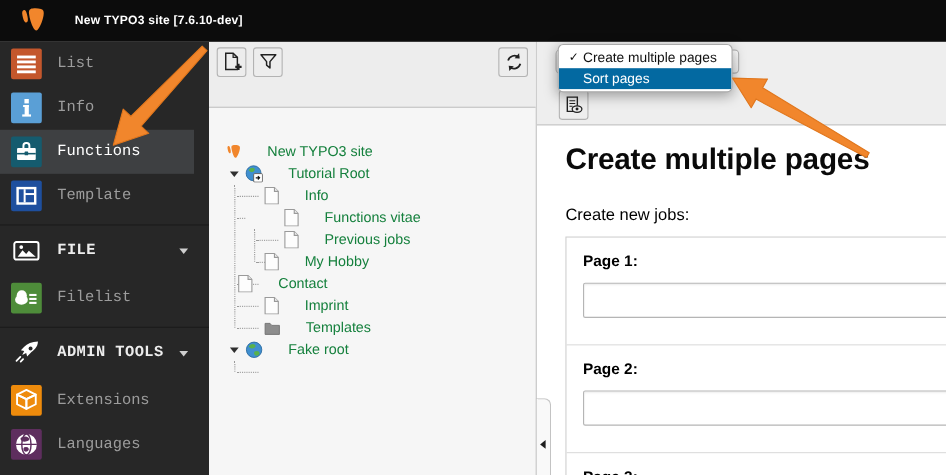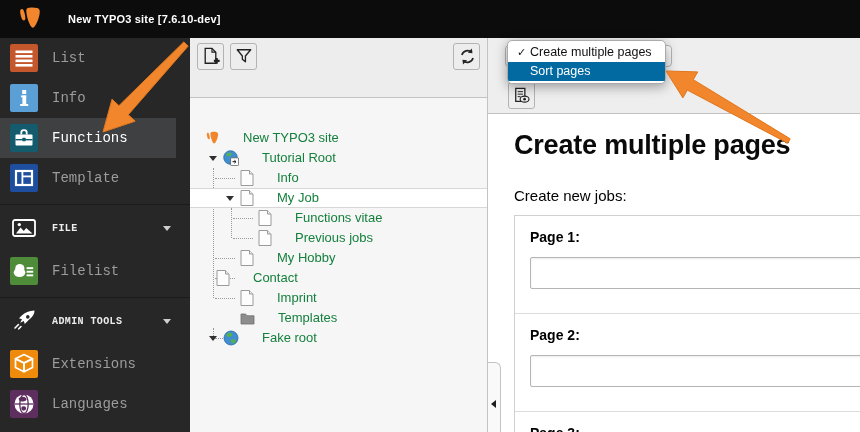--- a/index.html
+++ b/index.html
@@ -15,21 +15,21 @@
   .modulemenu{position:absolute;left:0;top:38px;width:190px;height:394px;background:#272727;z-index:5;font-family:Liberation Mono, monospace;}
   .mm-item{height:40px;display:flex;align-items:center;cursor:pointer;}
   .mm-item.active{background:linear-gradient(to right,#3e4042 0,#3e4042 176px,rgba(0,0,0,0) 176px);}
   .mm-icon{width:28px;height:28px;border-radius:2px;margin:0 14px 0 10px;flex:0 0 auto;
     display:flex;align-items:center;justify-content:center;}
   .mm-label{font-size:14px;color:#9c9c9c;}
   .mm-item.active .mm-label{color:#fff;}
   .mm-sep{height:1px;background:#1b1b1b;margin-top:6px;}
   .mm-header{position:relative;height:46px;display:flex;align-items:center;cursor:pointer;}
   .mm-header .mm-icon{background:transparent;}
-  .mm-header-label{font-size:10px;font-weight:bold;color:#ededed;letter-spacing:.4px;}
+  .mm-header-label{font-size:14px;font-weight:bold;color:#ededed;letter-spacing:.4px;}
   .mm-caret{position:absolute;right:19px;top:50%;margin-top:-2px;width:0;height:0;
     border-left:4px solid transparent;border-right:4px solid transparent;border-top:5px solid #cfcfcf;}
 
   
   .treepanel{position:absolute;left:190px;top:38px;width:297px;height:394px;background:#f6f6f6;
     border-right:1px solid #c3c3c3;z-index:4;}
   .tree-toolbar{box-sizing:border-box;height:60px;background:#ededed;border-bottom:1px solid #c3c3c3;
     padding:5px 7px;display:flex;gap:6px;}
   .icon-btn{box-sizing:border-box;width:27px;height:27px;border:1px solid #b3b3b3;border-radius:3px;
     background:transparent;display:flex;align-items:center;justify-content:center;cursor:pointer;padding:0;}
@@ -278,30 +278,20 @@
       <div class="tree-row" style="padding-left:50px">
         <span class="t-icon">
           <svg width="14" height="16" viewBox="0 0 14 16">
               <path d="M1,.5 h8.5 L13,4 V15.5 H1 Z" fill="#fdfdfd" stroke="#9a9a9a"></path>
               <path d="M9.5,.5 V4 H13" fill="#ececec" stroke="#9a9a9a"></path>
             </svg>
         </span>
         <span>Info</span>
       </div>
 
-      <div class="tree-row selected" style="padding-left:50px">
-        <span class="t-caret" style="left:36px;top:7px"></span>
-        <span class="t-icon">
-          <svg width="14" height="16" viewBox="0 0 14 16">
-              <path d="M1,.5 h8.5 L13,4 V15.5 H1 Z" fill="#fdfdfd" stroke="#9a9a9a"></path>
-              <path d="M9.5,.5 V4 H13" fill="#ececec" stroke="#9a9a9a"></path>
-            </svg>
-        </span>
-        <span>My Job</span>
-      </div>
 
       <div class="tree-row" style="padding-left:68px">
         <span class="t-icon">
           <svg width="14" height="16" viewBox="0 0 14 16">
               <path d="M1,.5 h8.5 L13,4 V15.5 H1 Z" fill="#fdfdfd" stroke="#9a9a9a"></path>
               <path d="M9.5,.5 V4 H13" fill="#ececec" stroke="#9a9a9a"></path>
             </svg>
         </span>
         <span>Functions vitae</span>
       </div>

